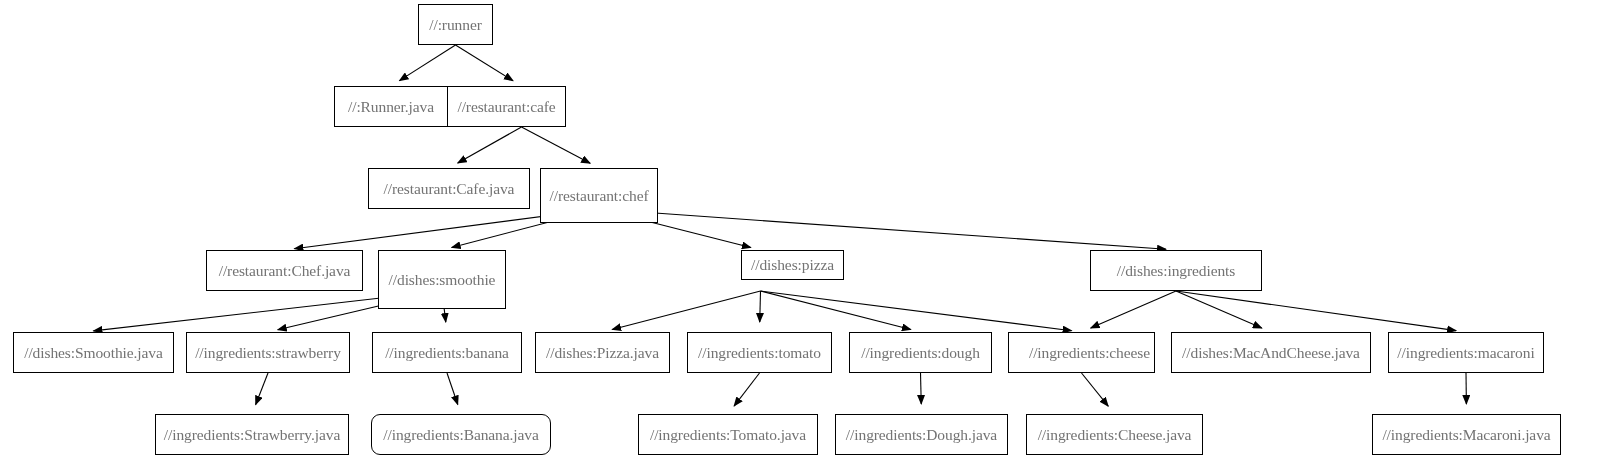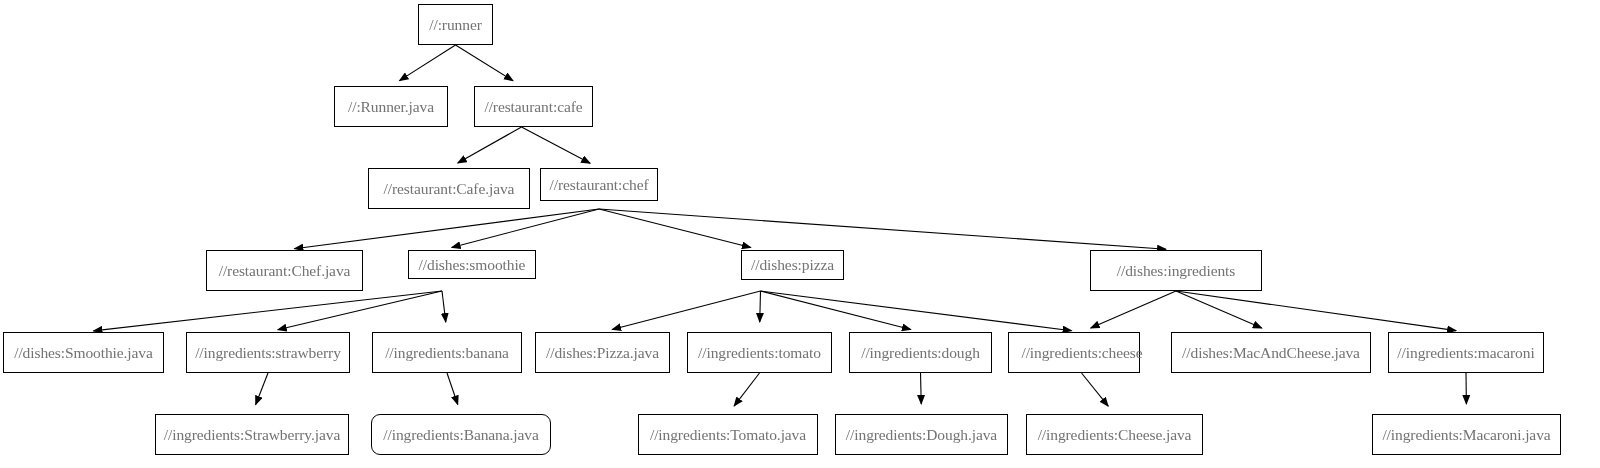--- a/index.html
+++ b/index.html
@@ -78,60 +78,60 @@
         <line x1="1466" y1="373" x2="1466.37805784783" y2="404.000743522065" stroke="#000000" stroke-width="1.1" marker-end="url(#arrowhead)"></line>
       </g>
   </svg>
   <div id="node-group">
       <div class="node" style="left: 418px; top: 4px; width: 75px; height: 41px;">
         <span class="node-label">//:runner</span>
       </div>
       <div class="node" style="left: 334px; top: 86px; width: 114px; height: 41px;">
         <span class="node-label">//:Runner.java</span>
       </div>
-      <div class="node" style="left: 474px; top: 86px; width: 119px; height: 41px;">
+      <div class="node" style="left: 447px; top: 86px; width: 119px; height: 41px;">
         <span class="node-label">//restaurant:cafe</span>
       </div>
       <div class="node" style="left: 368px; top: 168px; width: 162px; height: 41px;">
         <span class="node-label">//restaurant:Cafe.java</span>
       </div>
-      <div class="node" style="left: 540px; top: 168px; width: 118px; height: 33px;">
+      <div class="node" style="left: 540px; top: 168px; width: 118px; height: 55px;">
         <span class="node-label">//restaurant:chef</span>
       </div>
       <div class="node" style="left: 206px; top: 250px; width: 157px; height: 41px;">
         <span class="node-label">//restaurant:Chef.java</span>
       </div>
-      <div class="node" style="left: 378px; top: 250px; width: 128px; height: 29px; margin-left: 30px;">
+      <div class="node" style="left: 378px; top: 250px; width: 128px; height: 59px;">
         <span class="node-label">//dishes:smoothie</span>
       </div>
       <div class="node" style="left: 709px; top: 250px; width: 103px; height: 30px; margin-left: 32px;">
         <span class="node-label">//dishes:pizza</span>
       </div>
       <div class="node" style="left: 1090px; top: 250px; width: 172px; height: 41px;">
         <span class="node-label">//dishes:ingredients</span>
       </div>
-      <div class="node" style="left: 3px; top: 332px; width: 161px; height: 41px;">
+      <div class="node" style="left: 13px; top: 332px; width: 161px; height: 41px;">
         <span class="node-label">//dishes:Smoothie.java</span>
       </div>
       <div class="node" style="left: 186px; top: 332px; width: 164px; height: 41px;">
         <span class="node-label">//ingredients:strawberry</span>
       </div>
       <div class="node" style="left: 372px; top: 332px; width: 150px; height: 41px;">
         <span class="node-label">//ingredients:banana</span>
       </div>
       <div class="node" style="left: 535px; top: 332px; width: 135px; height: 41px;">
         <span class="node-label">//dishes:Pizza.java</span>
       </div>
       <div class="node" style="left: 687px; top: 332px; width: 145px; height: 41px;">
         <span class="node-label">//ingredients:tomato</span>
       </div>
       <div class="node" style="left: 849px; top: 332px; width: 143px; height: 41px;">
         <span class="node-label">//ingredients:dough</span>
       </div>
-      <div class="node" style="left: 1008px; top: 332px; width: 132px; height: 41px; padding-left: 16px;">
+      <div class="node" style="left: 1008px; top: 332px; width: 147px; height: 41px; padding-left: 16px;">
         <span class="node-label">//ingredients:cheese</span>
       </div>
       <div class="node" style="left: 1171px; top: 332px; width: 200px; height: 41px;">
         <span class="node-label">//dishes:MacAndCheese.java</span>
       </div>
       <div class="node" style="left: 1388px; top: 332px; width: 156px; height: 41px;">
         <span class="node-label">//ingredients:macaroni</span>
       </div>
       <div class="node" style="left: 155px; top: 414px; width: 194px; height: 41px;">
         <span class="node-label">//ingredients:Strawberry.java</span>

